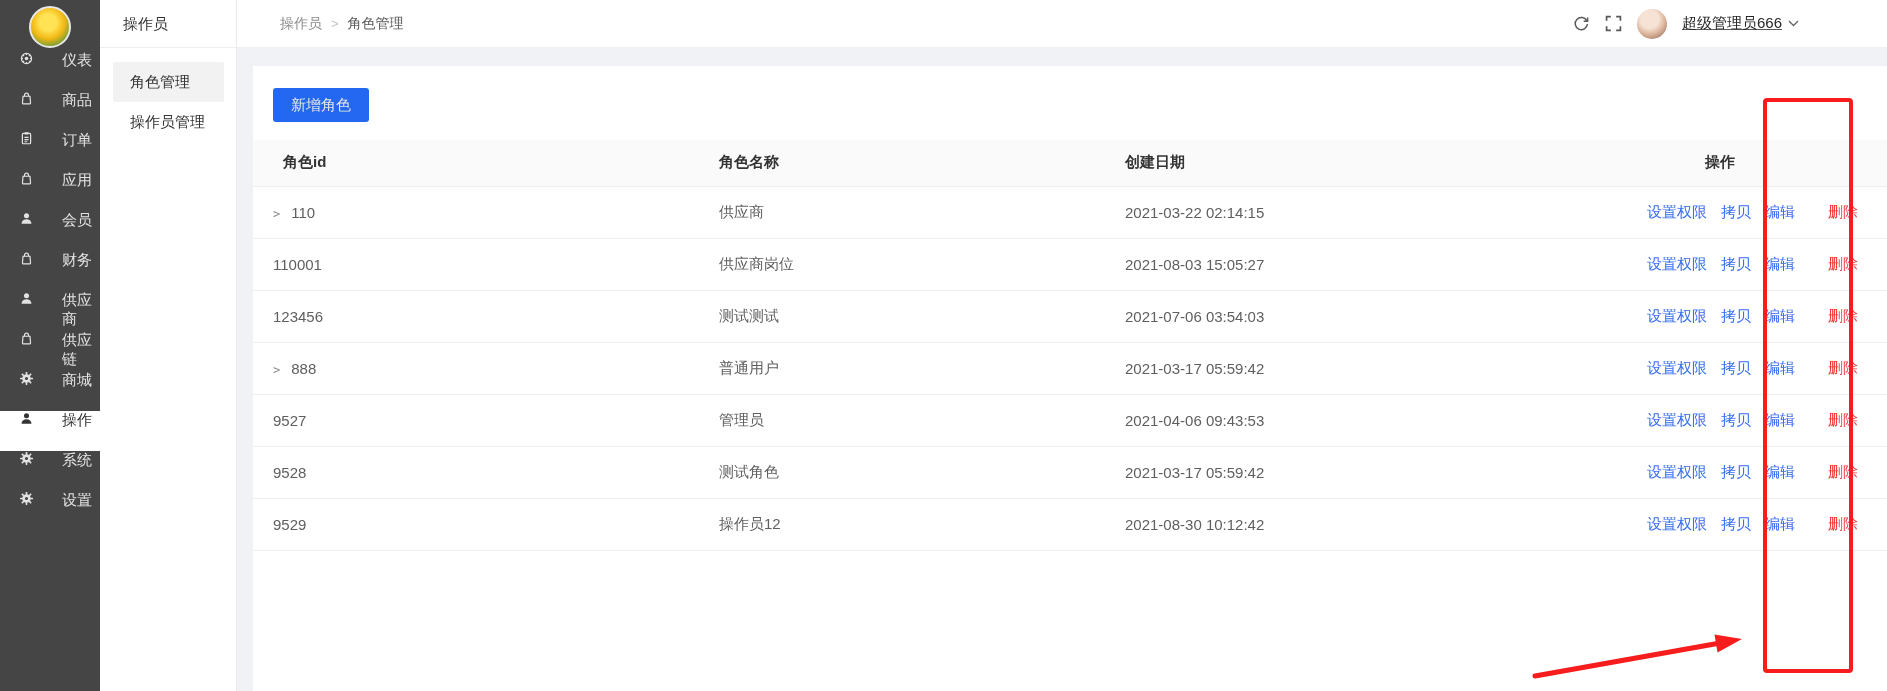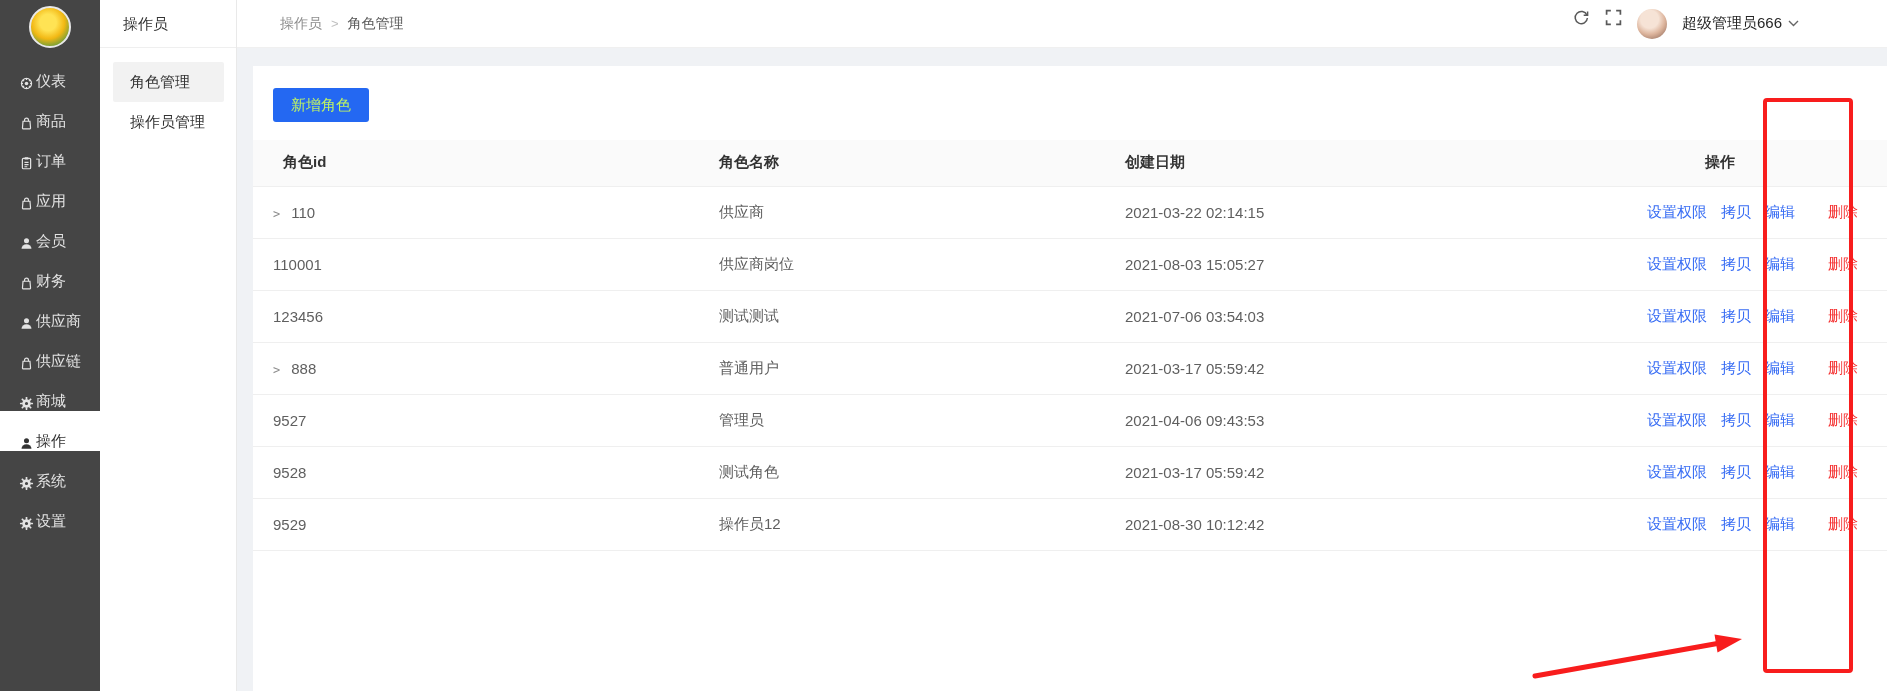--- a/index.html
+++ b/index.html
@@ -12,51 +12,51 @@
     width:1887px;height:691px;position:relative;overflow:hidden;
     background:#f0f2f5;font-family:"Liberation Sans","DejaVu Sans",sans-serif;
     -webkit-font-smoothing:antialiased;
   }
   
   .primary-sidebar{position:absolute;left:0;top:0;width:100px;height:691px;background:var(--sidebar-bg);z-index:4;}
   .logo{width:42px;height:42px;border-radius:50%;margin:6px auto 0;
     background:radial-gradient(circle at 45% 38%,#ffe354 0 26%,#f2b814 52%,#7ba035 76%,#3c581f 100%);
     border:2px solid #e8e8e8;}
   .side-nav{margin-top:3px;}
-  .side-item{height:40px;display:flex;align-items:flex-end;padding-left:19px;gap:2px;
+  .side-item{height:40px;display:flex;align-items:flex-start;padding-left:19px;gap:28px;
     color:#e3e3e3;font-size:15px;cursor:pointer;}
   .side-item .icon{width:15px;height:15px;display:inline-flex;flex:none;}
   .side-item svg{width:15px;height:15px;}
   .side-item.active{background:#ffffff;color:#333;}
   
   .sub-sidebar{position:absolute;left:100px;top:0;width:137px;height:691px;background:#fff;
     border-right:1px solid #e9e9e9;z-index:3;}
   .sub-title{height:48px;line-height:48px;padding-left:23px;font-size:15px;color:#333;
     border-bottom:1px solid #efefef;}
   .sub-items{padding-top:14px;}
   .sub-item{height:40px;line-height:40px;margin:0 12px 0 13px;padding-left:17px;
     font-size:15px;color:#333;border-radius:2px;cursor:pointer;}
   .sub-item.active{background:#f2f2f2;}
   
   .topbar{position:absolute;left:237px;top:0;width:1650px;height:48px;background:#fff;
     border-bottom:1px solid #f0f0f0;display:flex;align-items:center;z-index:2;}
   .breadcrumb{margin-left:43px;font-size:14px;color:#8c8c8c;display:flex;align-items:center;gap:9px;}
   .crumb-sep{color:#bfbfbf;font-size:13px;}
   .crumb-last{color:#595959;}
-  .topbar-right{margin-left:auto;margin-right:88px;display:flex;gap:15px;color:#595959;}
+  .topbar-right{margin-left:auto;margin-right:88px;display:flex;align-items:center;gap:15px;color:#595959;text-decoration:underline;}
   .tb-icon{width:17px;height:17px;display:inline-flex;cursor:pointer;}
   .tb-icon svg{width:17px;height:17px;}
   .avatar{width:30px;height:30px;border-radius:50%;flex:none;cursor:pointer;
     background:radial-gradient(circle at 42% 34%,#f6e3d6 0 34%,#dcb49c 58%,#9a7463 88%,#7c5c4e 100%);}
   .user-name{font-size:15px;color:#262626;display:flex;align-items:center;gap:6px;cursor:pointer;}
   .caret svg{width:11px;height:7px;display:block;}
   
   .content{position:absolute;left:237px;top:48px;width:1650px;height:643px;background:#f0f2f5;}
   .card{position:absolute;left:16px;top:18px;right:0;bottom:0;background:#fff;overflow:hidden;}
-  .add-btn{margin:22px 0 0 20px;height:34px;padding:0 18px;background:var(--primary);color:#bef264;
+  .add-btn{margin:22px 0 0 20px;height:34px;padding:0 18px;background:var(--primary);color:#e5e5e5;
     font-size:15px;border:none;border-radius:3px;cursor:pointer;font-family:inherit;}
   .table-wrap{margin-top:18px;}
   table{width:100%;border-collapse:collapse;table-layout:fixed;}
   th{height:46px;background:#fafafa;font-size:15px;color:#333;font-weight:700;text-align:left;
     padding:0;border-bottom:1px solid #efefef;}
   th.c1{padding-left:30px;}
   th.c4{text-align:center;padding-right:80px;}
   td{height:52px;font-size:15px;color:#5f5f5f;border-bottom:1px solid #efefef;padding:0;}
   td.c1{padding-left:20px;}
   td.c4{text-align:right;padding-right:80px;white-space:nowrap;}

